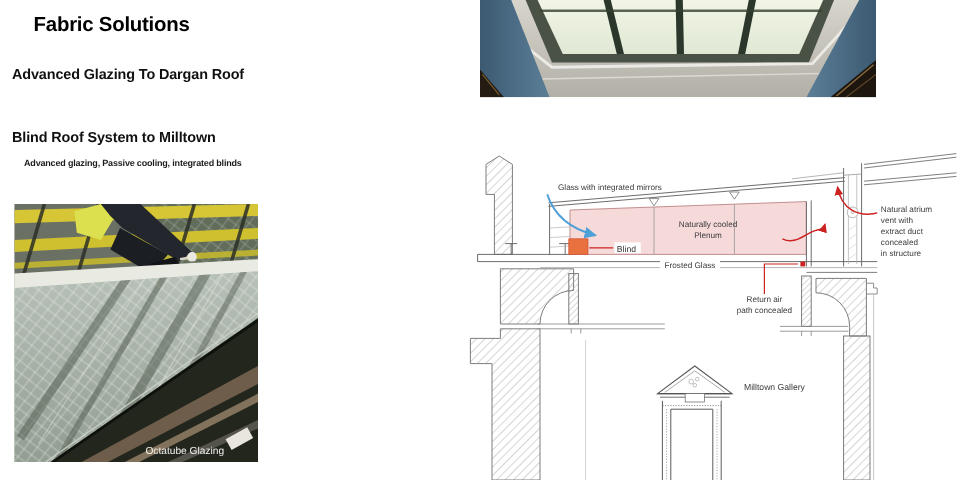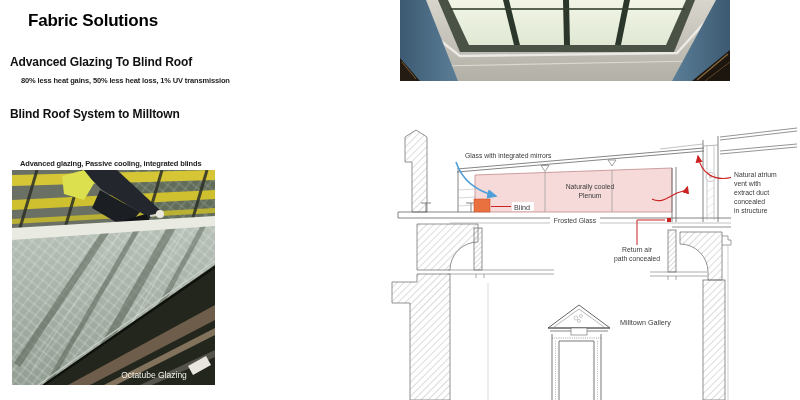--- a/index.html
+++ b/index.html
@@ -3,34 +3,33 @@
 <meta charset="utf-8">
 <style>
   html,body{margin:0;padding:0;background:#fff;}
   .slide{position:relative;width:800px;height:400px;background:#ffffff;overflow:hidden;
          font-family:"Liberation Sans",sans-serif;}
   .abs{position:absolute;}
   .title{left:28px;top:11px;font-size:17px;font-weight:bold;color:#000;letter-spacing:-0.2px;}
   .heading{left:10px;font-size:12px;font-weight:bold;color:#101010;letter-spacing:-0.1px;}
   .h1{top:55px;} .h2{top:107px;}
   .detail{font-size:7.5px;font-weight:bold;color:#1d1d1d;letter-spacing:-0.15px;}
-  .s1{left:21px;top:76px;} .s2{left:20px;top:131px;margin-top:28px;}
+  .s1{left:21px;top:76px;} .s2{left:20px;top:131px;}
   .photo{display:block;}
   svg text{font-family:"Liberation Sans",sans-serif;fill:#3a3a3a;}
   .d7{font-size:6.8px;} .d8{font-size:7.2px;}
   .cap{font-size:8.5px;fill:#f2f2ec;}
 </style>
 </head>
 <body>
 
 <div class="slide">
 
   <div class="abs title">Fabric Solutions</div>
-  <div class="abs heading h1">Advanced Glazing To Blind Roof</div>
-  <div class="abs detail s1">80% less heat gains, 50% less heat loss, 1% UV transmission</div>
+  <div class="abs heading h1">Advanced Glazing To Dargan Roof</div>
   <div class="abs heading h2">Blind Roof System to Milltown</div>
   <div class="abs detail s2">Advanced glazing, Passive cooling, integrated blinds</div>
 
   <svg class="abs photo" style="left:12px;top:170px;" width="203" height="215" viewBox="0 0 203 215">
     <defs>
       <pattern id="mesh" width="8" height="8" patternUnits="userSpaceOnUse" patternTransform="rotate(38)">
         <path d="M0,4 H8 M4,0 V8" stroke="rgba(255,255,255,0.5)" stroke-width="0.8"></path>
       </pattern>
       <linearGradient id="gPane" x1="0" y1="0" x2="0" y2="1">
         <stop offset="0" stop-color="#b7c1b8"></stop>

